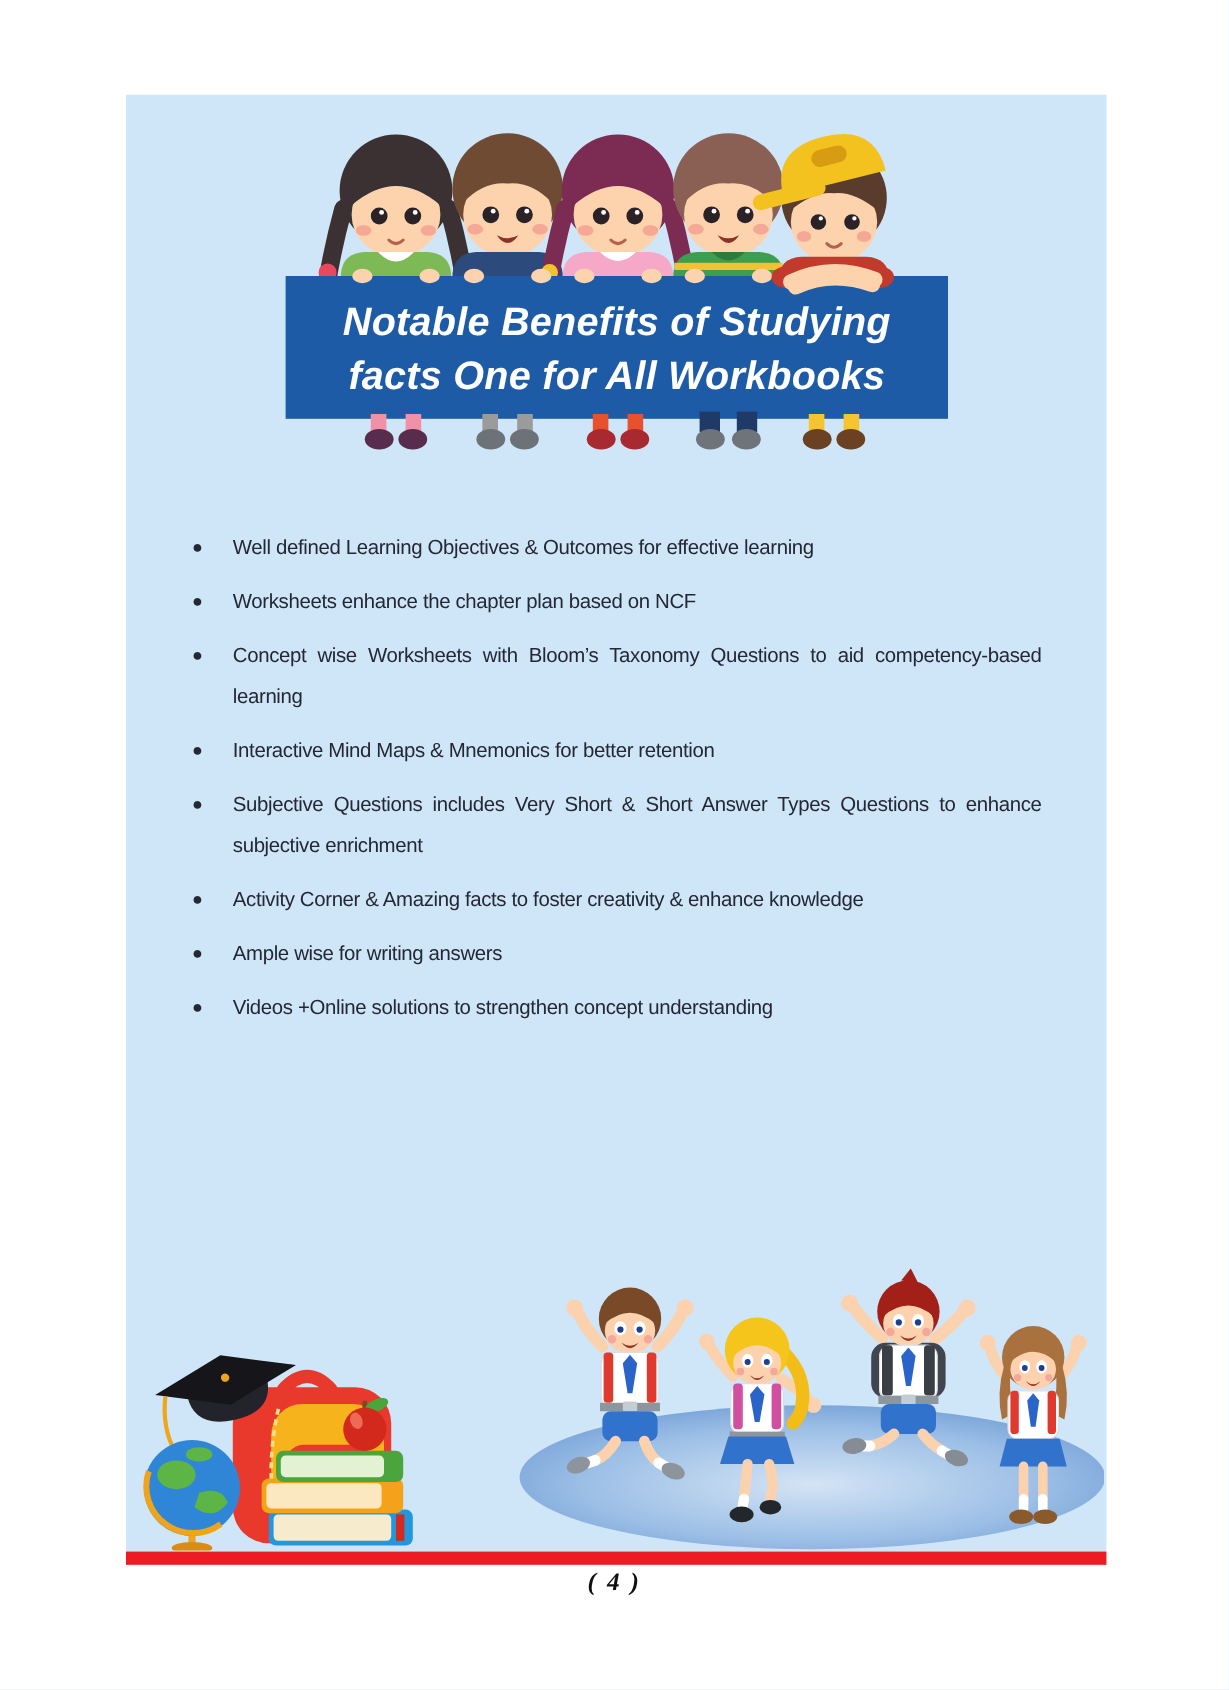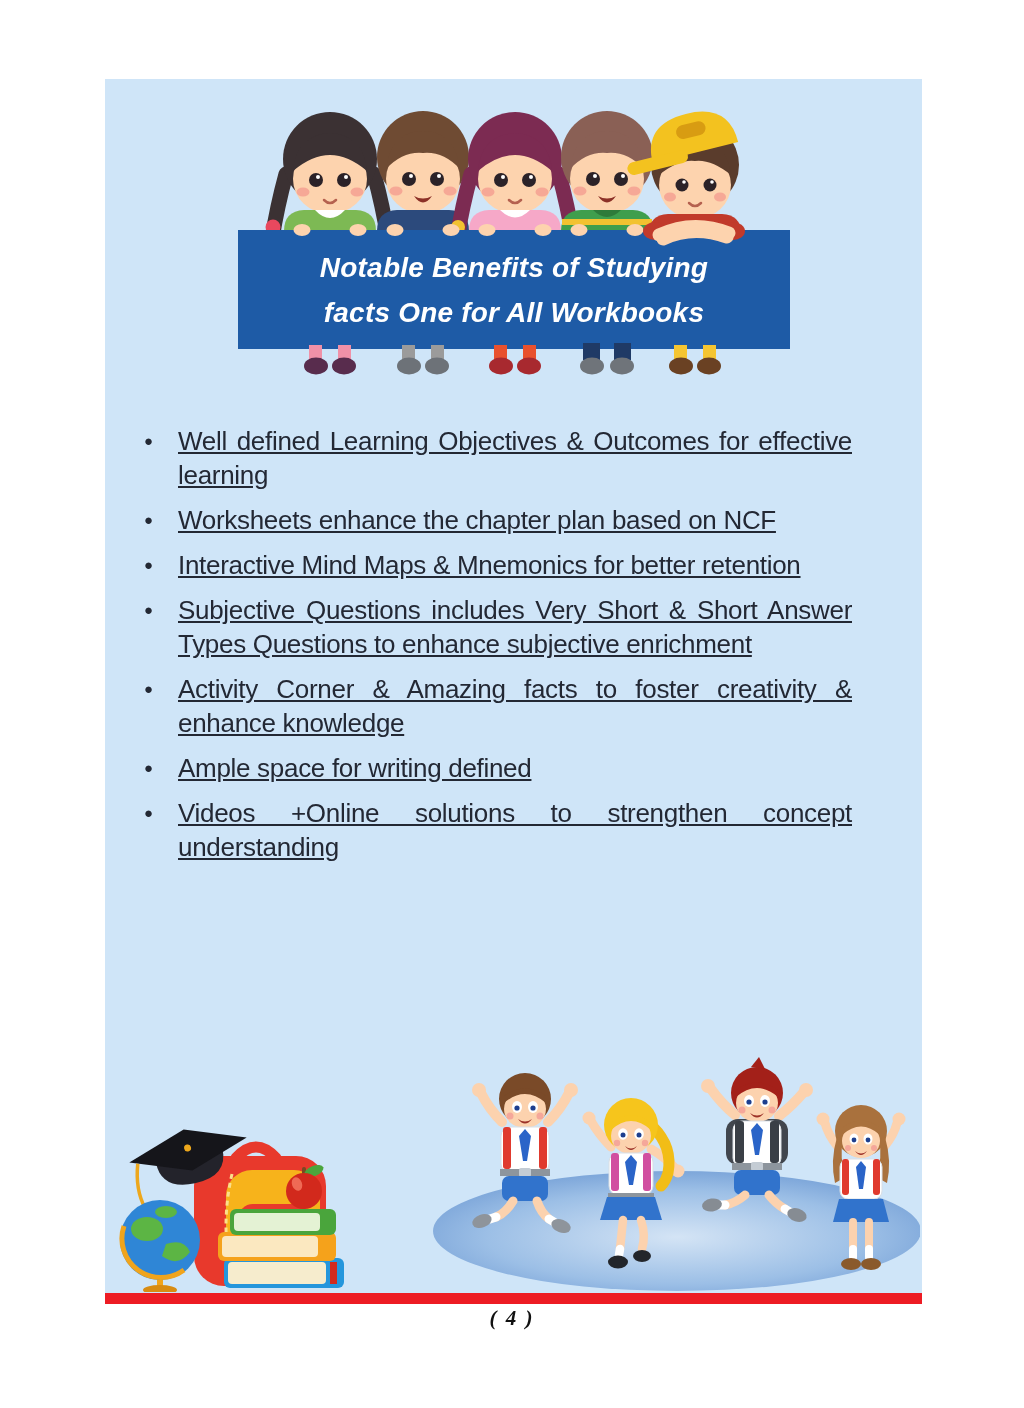--- a/index.html
+++ b/index.html
@@ -8,26 +8,26 @@
     font-family:"Liberation Sans","DejaVu Sans",sans-serif;overflow:hidden;
   }
   .panel{
     position:absolute;left:105px;top:79px;width:817px;height:1225px;
     background:var(--panel-bg,#cfe5f8);
   }
   .top-illustration{position:absolute;left:0;top:0;width:817px;height:300px;}
   .banner-text{
     position:absolute;left:133px;top:151px;width:552px;height:119px;
     display:flex;flex-direction:column;align-items:center;justify-content:center;
-    color:#ffffff;font-weight:bold;font-style:italic;font-size:28px;line-height:45px;
+    color:#ffffff;font-weight:bold;font-style:italic;font-size:33px;line-height:45px;
     letter-spacing:.2px;white-space:nowrap;
   }
   .benefits{
-    position:absolute;left:37px;top:345px;width:710px;margin:0;padding:0;list-style:none;
-    color:var(--text-color,#232834);font-size:26px;line-height:34px;letter-spacing:-0.3px;text-decoration:underline;
+    position:absolute;left:37px;top:345px;width:710px;margin:16px;padding:0;list-style:none;
+    color:var(--text-color,#232834);font-size:17px;line-height:34px;letter-spacing:-0.3px;
   }
   .benefits li{position:relative;padding-left:36px;margin-bottom:11px;text-align:justify;}
   .benefits li::before{
     content:"●";position:absolute;left:2px;top:0;font-size:15px;line-height:34px;
     letter-spacing:0;color:var(--text-color,#232834);
   }
   .bottom-left{position:absolute;left:3px;bottom:12px;width:250px;height:182px;}
   .bottom-right{position:absolute;right:2px;bottom:11px;width:495px;height:262px;}
   .red-bar{
     position:absolute;left:0;bottom:0;width:100%;height:11px;
@@ -188,24 +188,25 @@
   </svg>
 
   <div class="banner-text">
     <div>Notable Benefits of Studying</div>
     <div>facts One for All Workbooks</div>
   </div>
 
   <ul class="benefits">
     <li><span>Well defined Learning Objectives &amp; Outcomes for effective learning</span></li>
     <li><span>Worksheets enhance the chapter plan based on NCF</span></li>
+    <li><span>Concept wise Worksheets with Bloom’s Taxonomy Questions to aid competency-based learning</span></li>
     <li><span>Interactive Mind Maps &amp; Mnemonics for better retention</span></li>
     <li><span>Subjective Questions includes Very Short &amp; Short Answer Types Questions to enhance subjective enrichment</span></li>
     <li><span>Activity Corner &amp; Amazing facts to foster creativity &amp; enhance knowledge</span></li>
-    <li><span>Ample space for writing defined</span></li>
+    <li><span>Ample wise for writing answers</span></li>
     <li><span>Videos +Online solutions to strengthen concept understanding</span></li>
   </ul>
 
   <svg class="bottom-left" viewBox="0 0 250 182" aria-hidden="true">
 
     <g>
       <path d="M128,48 Q148,26 168,48" stroke="#e8392c" stroke-width="11" fill="none" stroke-linecap="round"></path>
       <rect x="86" y="46" width="132" height="130" rx="30" fill="#e8392c"></rect>
       <rect x="118" y="60" width="94" height="114" rx="26" fill="#f7b31b"></rect>
       <rect x="130" y="94" width="72" height="64" rx="15" fill="#e8392c"></rect>

